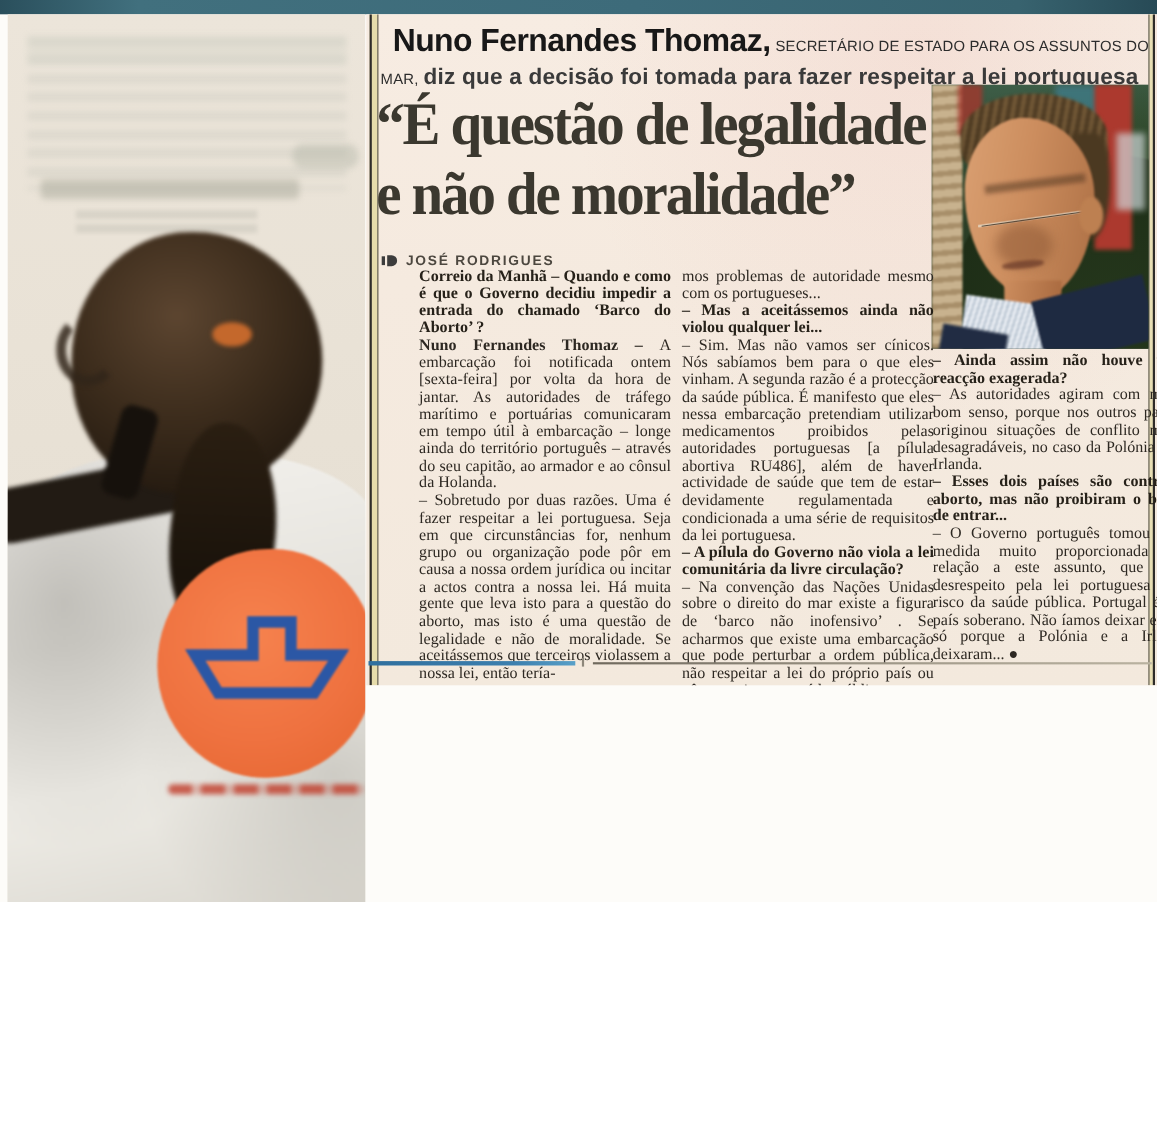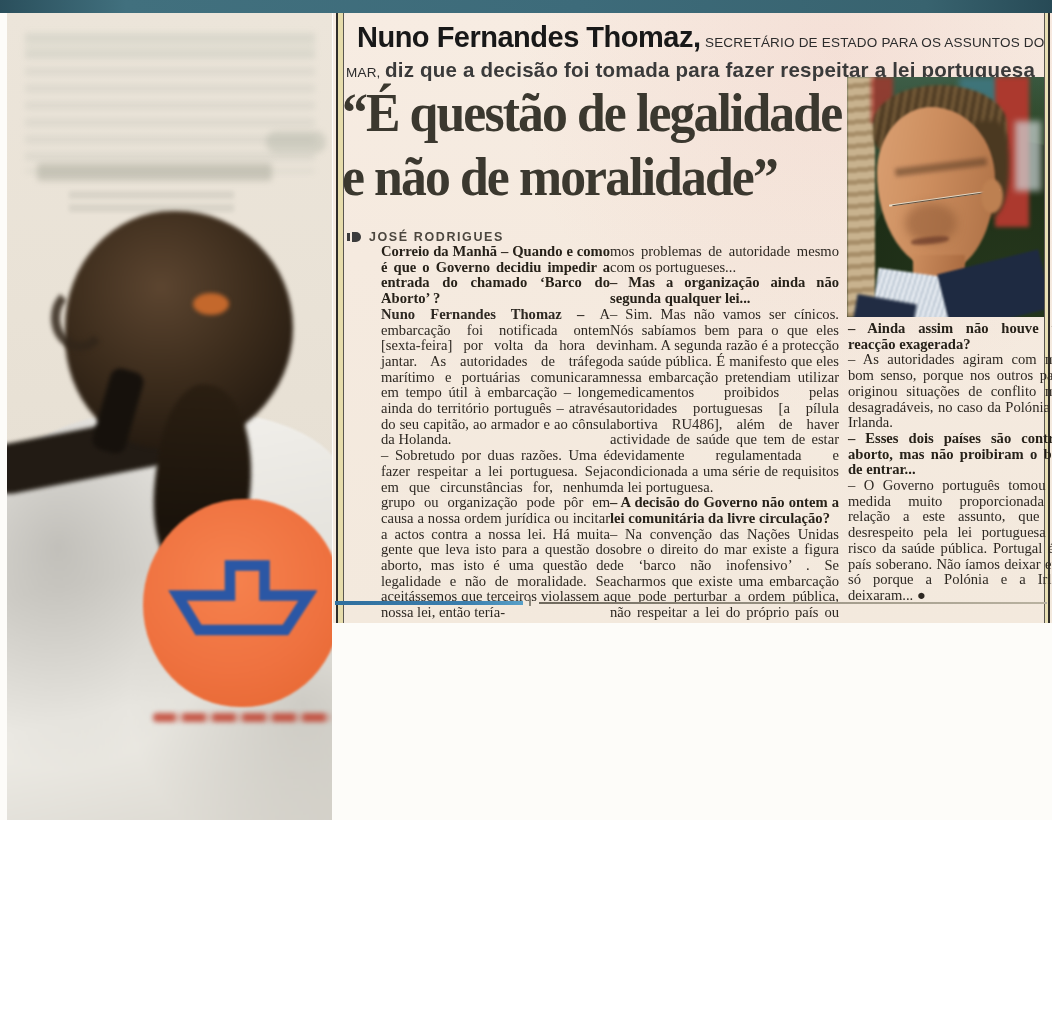--- a/index.html
+++ b/index.html
@@ -235,21 +235,21 @@
   }
 
   
   .col {
     position:absolute; width:229px;
     font-size:14.6px; line-height:15.7px; text-align:justify; color:#2d2822;
     font-family:"Liberation Serif", serif;
     margin-left:36px;
   }
   .col-1 { left:12px; top:231px; }
-  .col-2 { left:241px; top:231px; }
+  .col-2 { left:251px; top:231px; }
   .col-3 { left:479px; top:308px; width:231px; }
   .col p { margin:0; }
   .col p.q { font-weight:bold; color:#262119; }
   .col .lead { font-weight:bold; }
 
   
   .endline-blue {
     position:absolute; left:2px; top:588px; width:188px; height:4px;
     background:linear-gradient(90deg,#2f6f9e,#3c7fae 70%,#58a0c8);
   }
@@ -336,23 +336,23 @@
     </div>
 
     <div class="col col-1">
       <p class="q">Correio da Manhã – Quando e como é que o Governo decidiu impedir a entrada do chamado ‘Barco do Aborto’ ?</p>
       <p><span class="lead">Nuno Fernandes Thomaz – </span><span>A embarcação foi notificada ontem [sexta-feira] por volta da hora de jantar. As autoridades de tráfego marítimo e portuárias comunicaram em tempo útil à embarcação – longe ainda do território português – através do seu capitão, ao armador e ao cônsul da Holanda.</span></p>
       <p>– Sobretudo por duas razões. Uma é fazer respeitar a lei portuguesa. Seja em que circunstâncias for, nenhum grupo ou organização pode pôr em causa a nossa ordem jurídica ou incitar a actos contra a nossa lei. Há muita gente que leva isto para a questão do aborto, mas isto é uma questão de legalidade e não de moralidade. Se aceitássemos que terceiros violassem a nossa lei, então tería-</p>
     </div>
 
     <div class="col col-2">
       <p>mos problemas de autoridade mesmo com os portugueses...</p>
-      <p class="q">– Mas a organização ainda não segunda qualquer lei...</p>
+      <p class="q">– Mas a aceitássemos ainda não violou qualquer lei...</p>
       <p>– Sim. Mas não vamos ser cínicos. Nós sabíamos bem para o que eles vinham. A segunda razão é a protecção da saúde pública. É manifesto que eles nessa embarcação pretendiam utilizar medicamentos proibidos pelas autoridades portuguesas [a pílula abortiva RU486], além de haver actividade de saúde que tem de estar devidamente regulamentada e condicionada a uma série de requisitos da lei portuguesa.</p>
-      <p class="q">– A decisão do Governo não ontem a lei comunitária da livre circulação?</p>
+      <p class="q">– A pílula do Governo não viola a lei comunitária da livre circulação?</p>
       <p>– Na convenção das Nações Unidas sobre o direito do mar existe a figura de ‘barco não inofensivo’ . Se acharmos que existe uma embarcação que pode perturbar a ordem pública, não respeitar a lei do próprio país ou pôr em risco a saúde pública, temos argumentos para</p>
     </div>
 
     <div class="col col-3">
       <p class="q">– Ainda assim não houve uma reacção exagerada?</p>
       <p>– As autoridades agiram com muito bom senso, porque nos outros países, originou situações de conflito muito desagradáveis, no caso da Polónia e da Irlanda.</p>
       <p class="q">– Esses dois países são contra o aborto, mas não proibiram o barco de entrar...</p>
       <p>– O Governo português tomou uma medida muito proporcionada em relação a este assunto, que é o desrespeito pela lei portuguesa e o risco da saúde pública. Portugal é um país soberano. Não íamos deixar entrar só porque a Polónia e a Irlanda deixaram... ●</p>
     </div>
 

